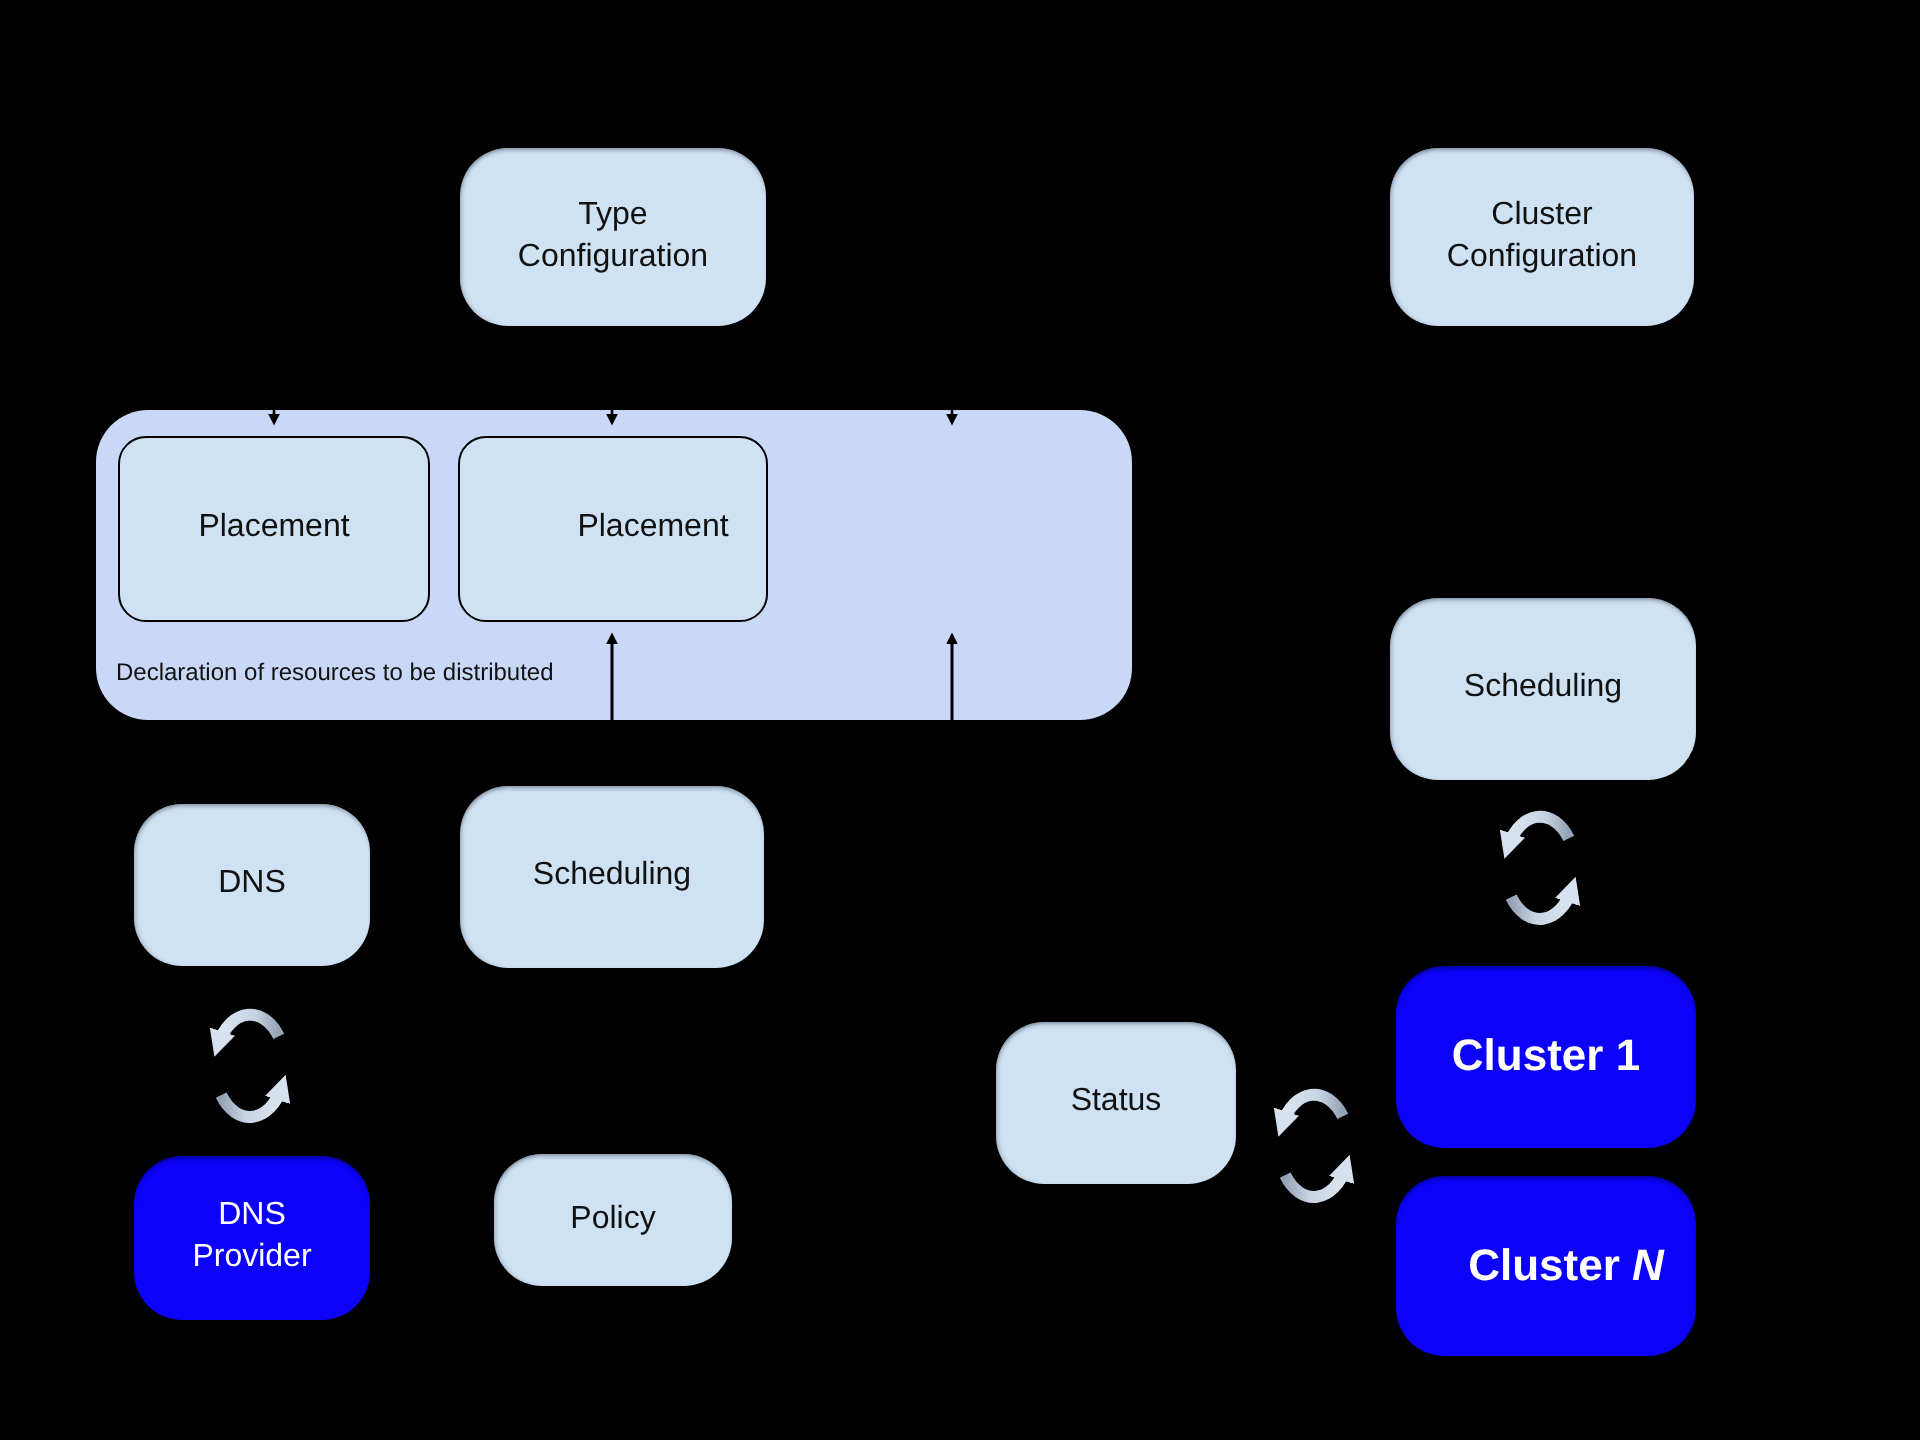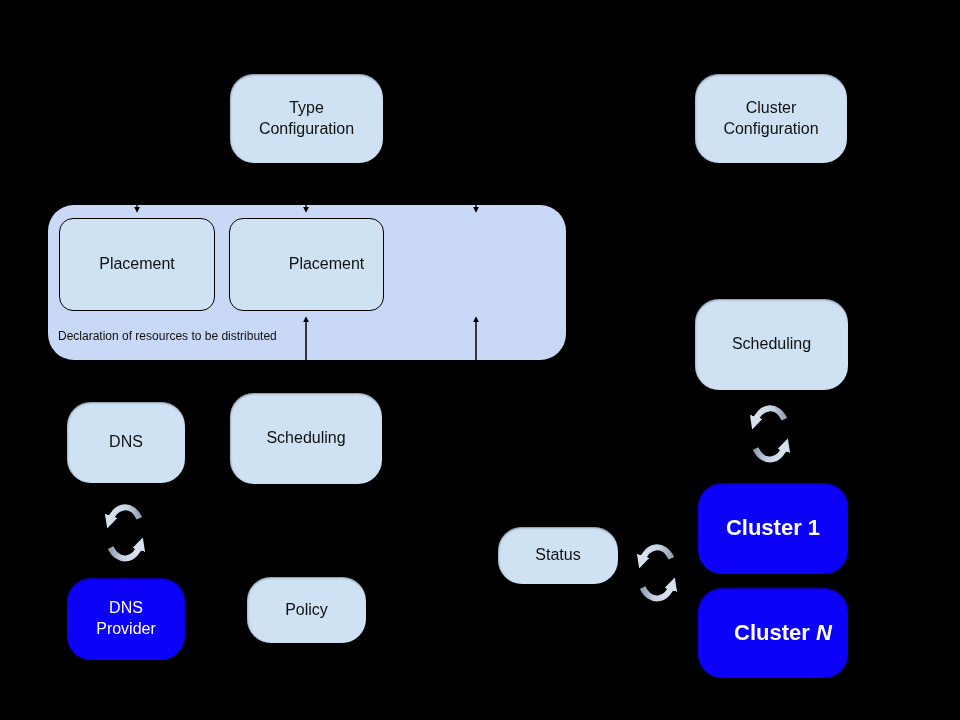--- a/index.html
+++ b/index.html
@@ -112,19 +112,19 @@
   <svg class="sync" style="left:741px; top:394px;" width="58" height="80">
       <use href="#sync-symbol"></use>
     </svg>
 
   <div class="box blue bold" style="left:698px; top:483px; width:150px; height:91px;">Cluster 1</div>
 
   <div class="box blue bold" style="left:698px; top:588px; width:150px; height:90px;padding-left:20px;">
     <span><span>Cluster </span><span class="it">N</span></span>
   </div>
 
-  <div class="box light" style="left:498px; top:527px; width:120px; height:57px;">Status</div>
+  <div class="box light" style="left:498px; top:511px; width:120px; height:81px;">Status</div>
 
   <svg class="sync" style="left:628px; top:533px;" width="58" height="80">
       <use href="#sync-symbol"></use>
     </svg>
 
 </div>
 
 </body></html>

